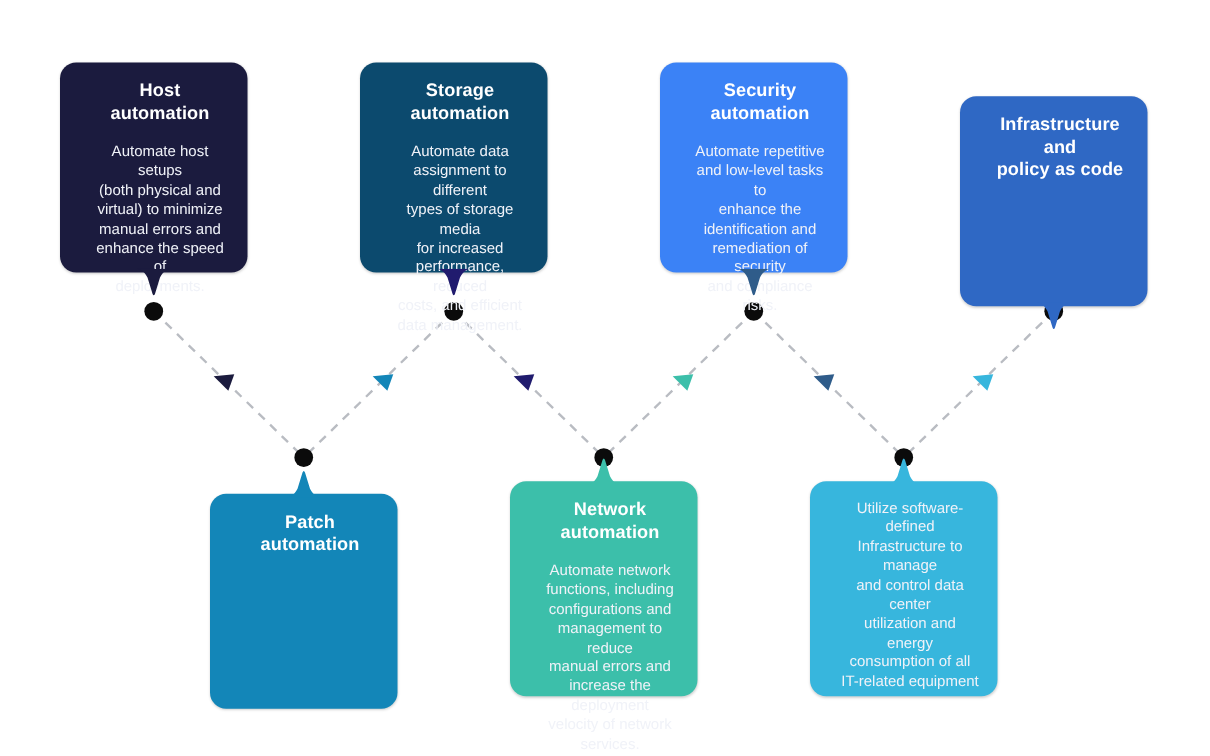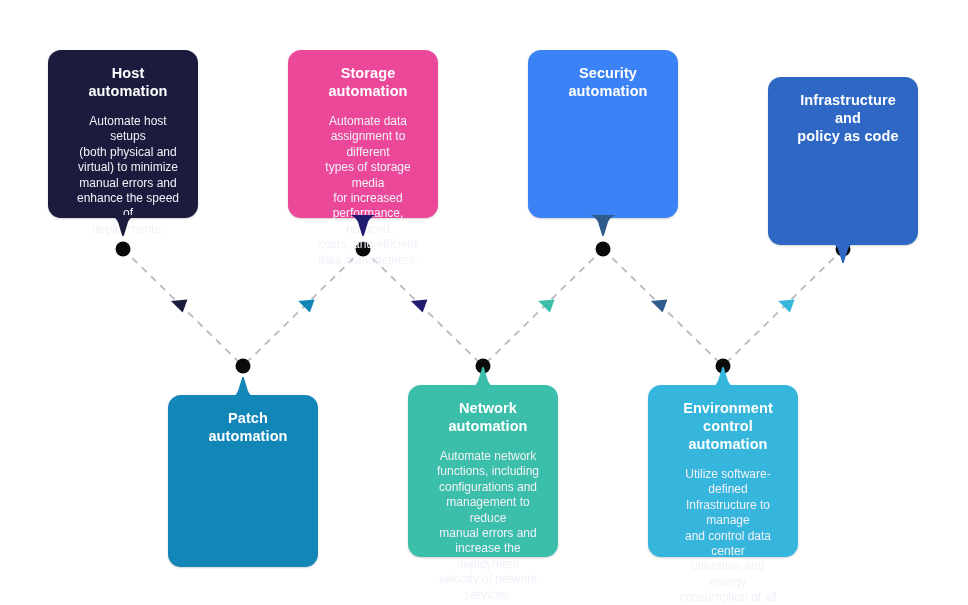--- a/index.html
+++ b/index.html
@@ -103,37 +103,43 @@
         <div class="body">Automate host setups
 (both physical and
 virtual) to minimize
 manual errors and
 enhance the speed of
 deployments.</div>
         <svg width="30" height="22" viewBox="0 0 30 22" class="tail tail-down">
           <path d="M1,0 C3,0 7,1 10,7 L14,20 C14.6,21.6 15.4,21.6 16,20 L20,7 C23,1 27,0 29,0 Z" fill="#1b1b3e"></path>
         </svg>
       </div>
-      <div class="card row-top" style="left: 288px; width: 150px; height: 168px; background: #ec4899;">
+      <div class="card row-top" style="left: 288px; width: 150px; height: 168px; background: #0c4a6e;">
         <div class="title">Storage
 automation</div>
         <div class="body">Automate data
 assignment to different
 types of storage media
 for increased
 performance, reduced
 costs, and efficient
 data management.</div>
         <svg width="30" height="22" viewBox="0 0 30 22" class="tail tail-down">
           <path d="M1,0 C3,0 7,1 10,7 L14,20 C14.6,21.6 15.4,21.6 16,20 L20,7 C23,1 27,0 29,0 Z" fill="#201b6e"></path>
         </svg>
       </div>
       <div class="card row-top" style="left: 528px; width: 150px; height: 168px; background: #3b82f6;">
         <div class="title">Security
 automation</div>
+        <div class="body">Automate repetitive
+and low-level tasks to
+enhance the
+identification and
+remediation of security
+and compliance risks.</div>
         <svg width="30" height="22" viewBox="0 0 30 22" class="tail tail-down">
           <path d="M1,0 C3,0 7,1 10,7 L14,20 C14.6,21.6 15.4,21.6 16,20 L20,7 C23,1 27,0 29,0 Z" fill="#2f5c8a"></path>
         </svg>
       </div>
       <div class="card row-top" style="left: 768px; width: 150px; height: 168px; background: rgb(47, 104, 196); margin-top: 27px;">
         <div class="title">Infrastructure and
 policy as code</div>
         <svg width="30" height="22" viewBox="0 0 30 22" class="tail tail-down">
           <path d="M1,0 C3,0 7,1 10,7 L14,20 C14.6,21.6 15.4,21.6 16,20 L20,7 C23,1 27,0 29,0 Z" fill="#2f68c4"></path>
         </svg>
@@ -154,22 +160,20 @@
 management to reduce
 manual errors and
 increase the deployment
 velocity of network
 services.</div>
         <svg width="30" height="22" viewBox="0 0 30 22" class="tail tail-up">
           <path d="M1,22 C3,22 7,21 10,15 L14,2 C14.6,0.4 15.4,0.4 16,2 L20,15 C23,21 27,22 29,22 Z" fill="#3cbfaa"></path>
         </svg>
       </div>
       <div class="card row-bottom" style="left: 648px; width: 150px; height: 172px; background: rgb(55, 182, 221);">
-        <div class="title">Environment
-control automation</div>
         <div class="body">Utilize software-defined
 Infrastructure to manage
 and control data center
 utilization and energy
 consumption of all
 IT-related equipment</div>
         <svg width="30" height="22" viewBox="0 0 30 22" class="tail tail-up">
           <path d="M1,22 C3,22 7,21 10,15 L14,2 C14.6,0.4 15.4,0.4 16,2 L20,15 C23,21 27,22 29,22 Z" fill="#37b6dd"></path>
         </svg>
       </div>

